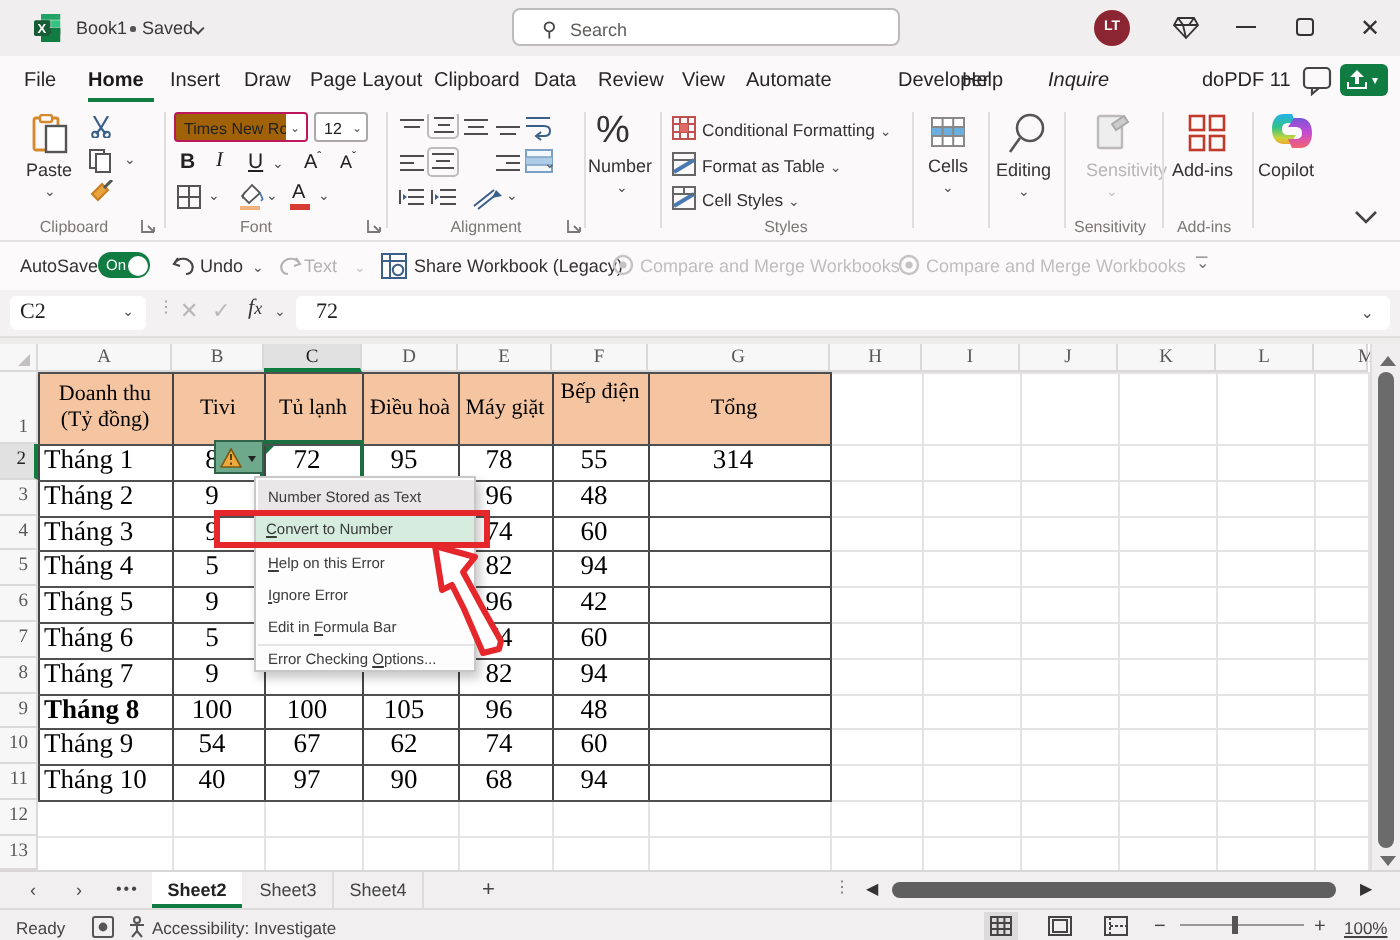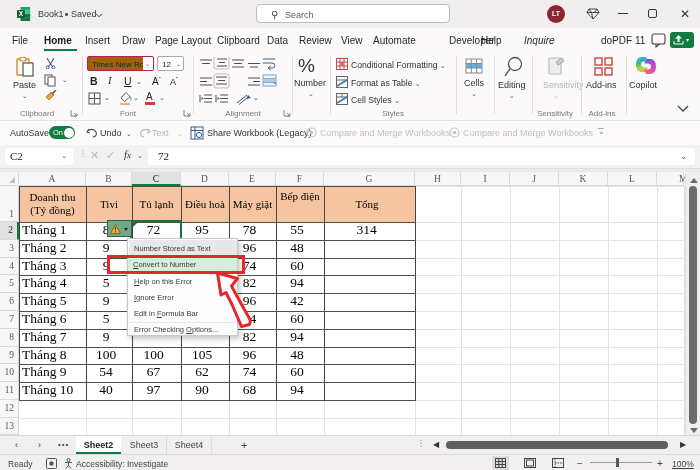--- a/index.html
+++ b/index.html
@@ -513,21 +513,21 @@
     <div class="cell num" style="left:229px;top:293.2px;width:41px;height:17.80000000000001px;line-height:15.800000000000011px;">96</div>
     <div class="cell num" style="left:276px;top:293.2px;width:42px;height:17.80000000000001px;line-height:15.800000000000011px;">42</div>
     <div class="cell" style="left:22px;top:311px;width:60px;height:17.80000000000001px;line-height:15.800000000000011px;">Tháng 6</div>
     <div class="cell num" style="left:86px;top:311px;width:40px;height:17.80000000000001px;line-height:15.800000000000011px;">5</div>
     <div class="cell num" style="left:229px;top:311px;width:41px;height:17.80000000000001px;line-height:15.800000000000011px;">74</div>
     <div class="cell num" style="left:276px;top:311px;width:42px;height:17.80000000000001px;line-height:15.800000000000011px;">60</div>
     <div class="cell" style="left:22px;top:328.8px;width:60px;height:17.80000000000001px;line-height:15.800000000000011px;">Tháng 7</div>
     <div class="cell num" style="left:86px;top:328.8px;width:40px;height:17.80000000000001px;line-height:15.800000000000011px;">9</div>
     <div class="cell num" style="left:229px;top:328.8px;width:41px;height:17.80000000000001px;line-height:15.800000000000011px;">82</div>
     <div class="cell num" style="left:276px;top:328.8px;width:42px;height:17.80000000000001px;line-height:15.800000000000011px;">94</div>
-    <div class="cell" style="left:22px;top:346.6px;width:60px;height:17.799999999999955px;line-height:15.799999999999955px;">Tháng 8</div>
+    <div class="cell" style="left:22px;top:346.6px;width:60px;height:17.799999999999955px;line-height:15.799999999999955px;font-weight:bold;">Tháng 8</div>
     <div class="cell num" style="left:86px;top:346.6px;width:40px;height:17.799999999999955px;line-height:15.799999999999955px;">100</div>
     <div class="cell num" style="left:132px;top:346.6px;width:43px;height:17.799999999999955px;line-height:15.799999999999955px;">100</div>
     <div class="cell num" style="left:181px;top:346.6px;width:42px;height:17.799999999999955px;line-height:15.799999999999955px;">105</div>
     <div class="cell num" style="left:229px;top:346.6px;width:41px;height:17.799999999999955px;line-height:15.799999999999955px;">96</div>
     <div class="cell num" style="left:276px;top:346.6px;width:42px;height:17.799999999999955px;line-height:15.799999999999955px;">48</div>
     <div class="cell" style="left:22px;top:364.4px;width:60px;height:17.80000000000001px;line-height:15.800000000000011px;">Tháng 9</div>
     <div class="cell num" style="left:86px;top:364.4px;width:40px;height:17.80000000000001px;line-height:15.800000000000011px;">54</div>
     <div class="cell num" style="left:132px;top:364.4px;width:43px;height:17.80000000000001px;line-height:15.800000000000011px;">67</div>
     <div class="cell num" style="left:181px;top:364.4px;width:42px;height:17.80000000000001px;line-height:15.800000000000011px;">62</div>
     <div class="cell num" style="left:229px;top:364.4px;width:41px;height:17.80000000000001px;line-height:15.800000000000011px;">74</div>

